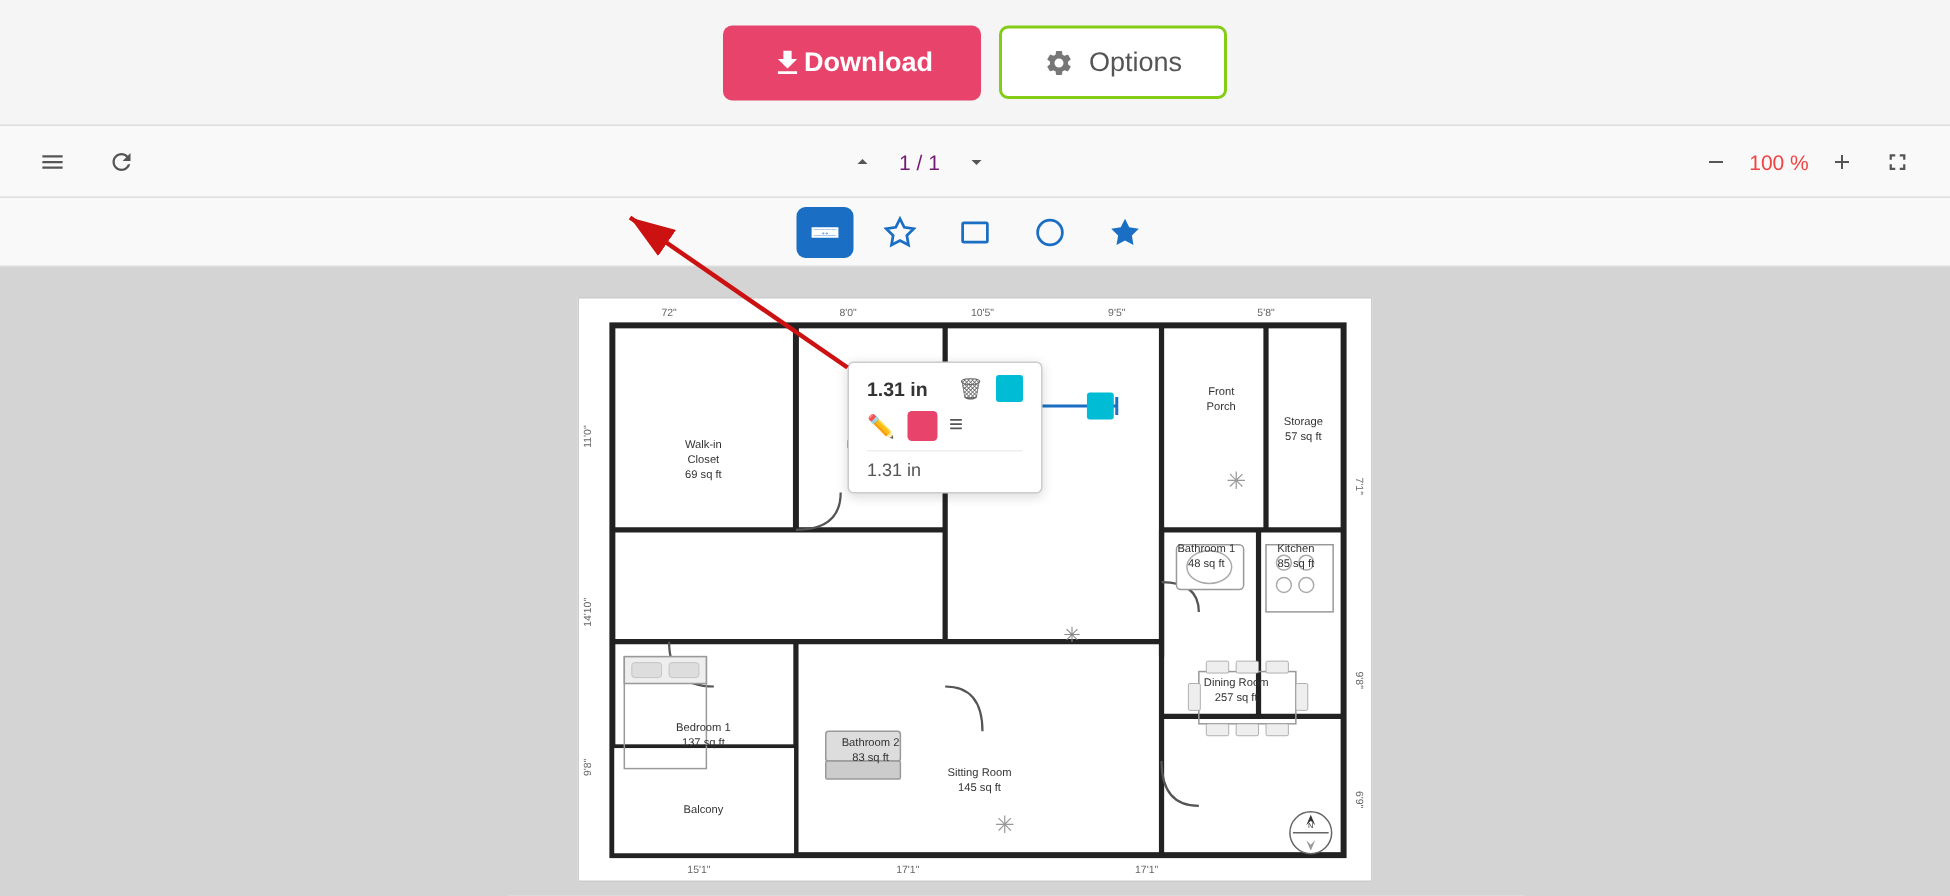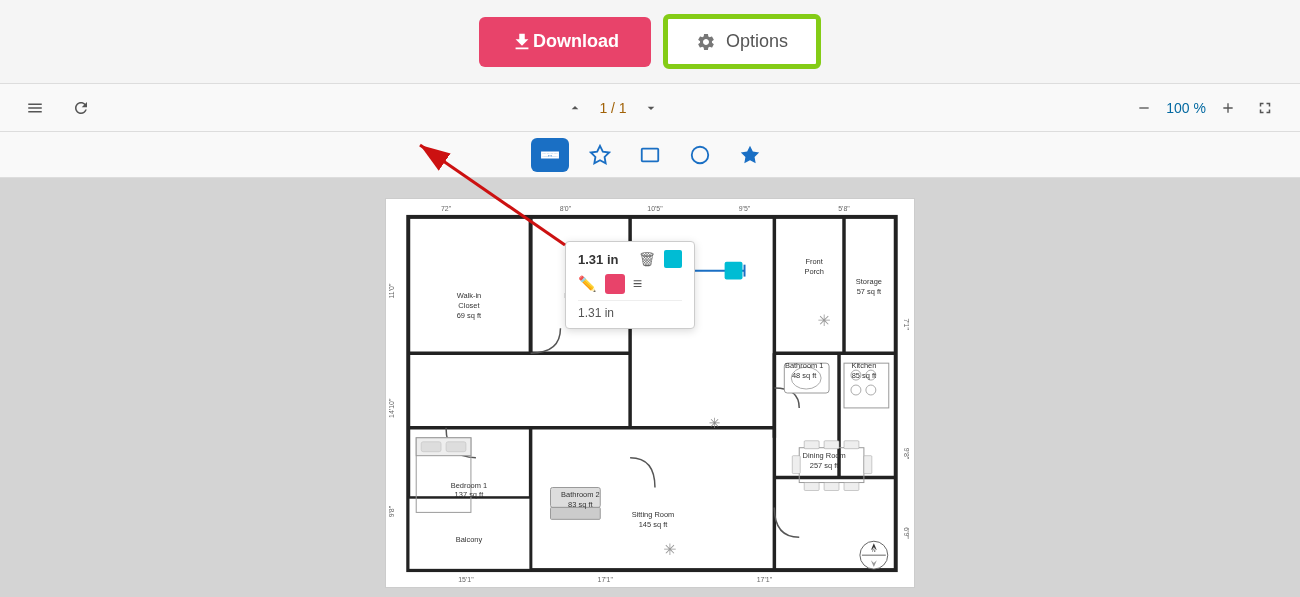--- a/index.html
+++ b/index.html
@@ -33,21 +33,21 @@
       font-weight: 600;
       cursor: pointer;
       display: flex;
       align-items: center;
       gap: 0;
     }
 
     .btn-options {
       background: white;
       color: #555;
-      border: 5px solid #84cc16;
+      border: 2px solid #84cc16;
       border-radius: 6px;
       padding: 12px 28px;
       font-size: 18px;
       font-weight: 500;
       cursor: pointer;
       display: flex;
       align-items: center;
       gap: 10px;
     }
 
@@ -86,26 +86,26 @@
       cursor: pointer;
       color: #555;
       font-size: 16px;
       padding: 4px 6px;
       display: flex;
       align-items: center;
     }
 
     .page-info {
       font-size: 14px;
-      color: #a16207;
+      color: #701a75;
     }
 
     .zoom-text {
       font-size: 14px;
-      color: #0369a1;
+      color: #ef4444;
       min-width: 40px;
       text-align: center;
     }
 
     
     .annotation-bar {
       background: #f9f9f9;
       height: 46px;
       display: flex;
       align-items: center;

